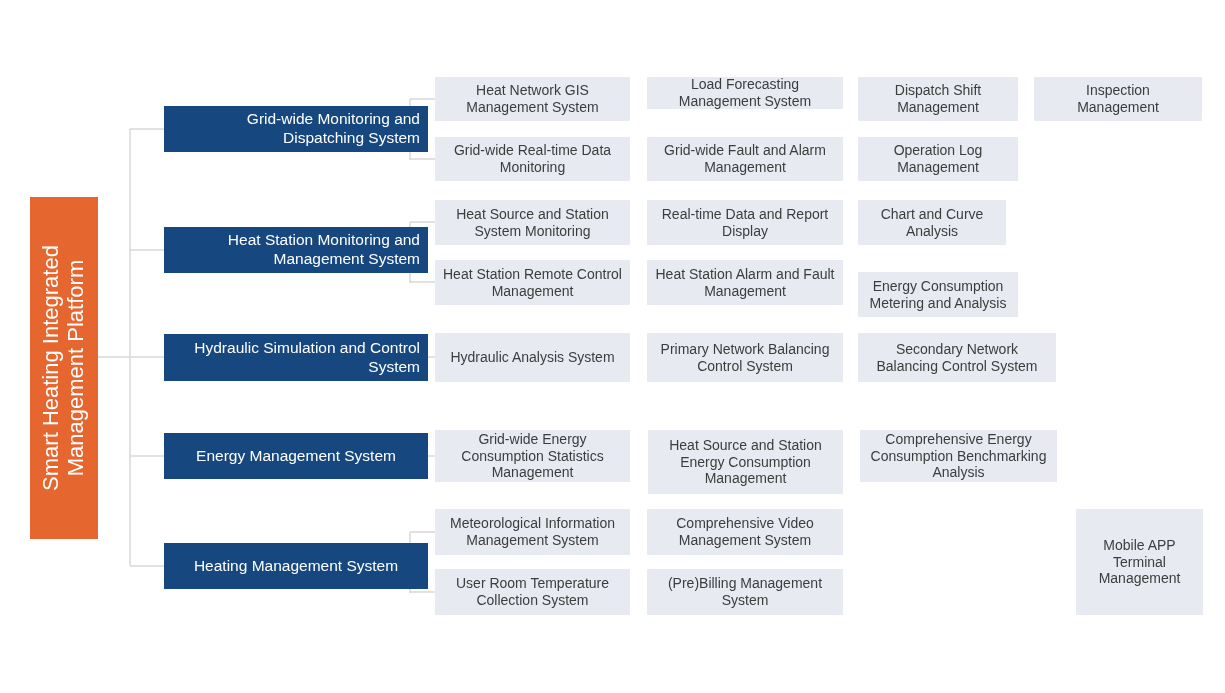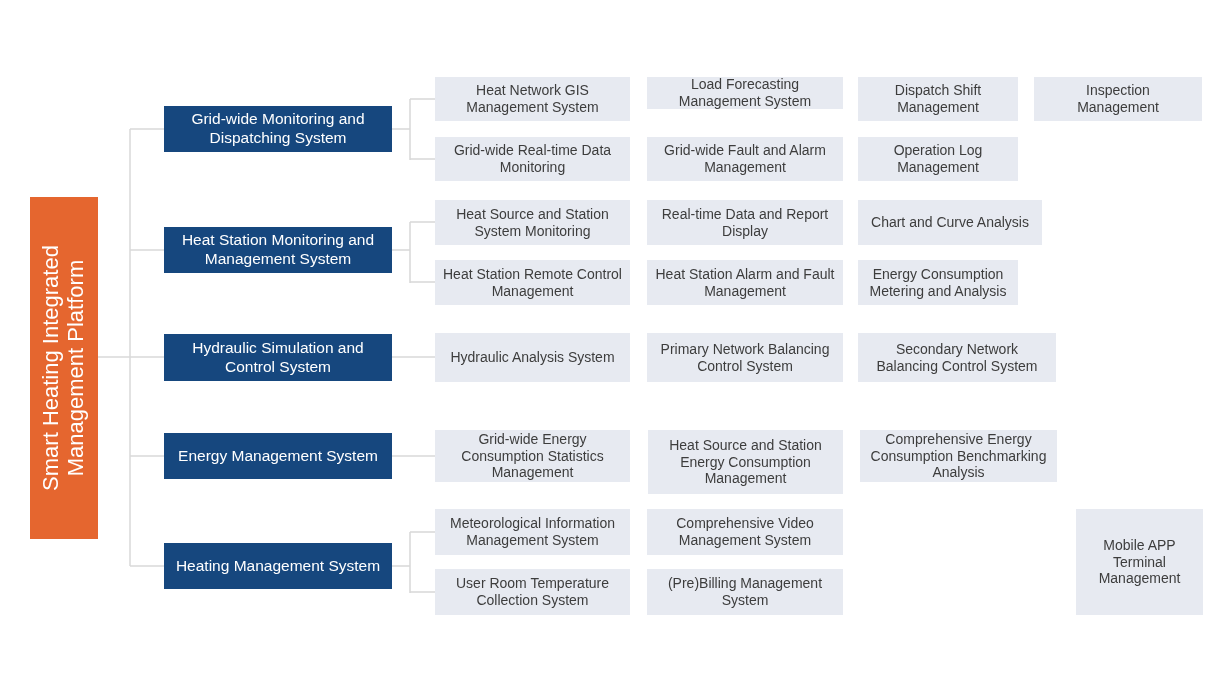--- a/index.html
+++ b/index.html
@@ -13,23 +13,23 @@
     position:absolute;left:30px;top:197px;width:68px;height:342px;
     background:var(--orange);
   }
   .root-label{
     position:absolute;left:-137px;top:137px;width:342px;height:68px;
     transform:rotate(-90deg);
     display:flex;align-items:center;justify-content:center;text-align:center;
     color:#fff;font-size:22px;line-height:1.12;
   }
   .branch{
-    position:absolute;left:164px;width:228px;height:46px;
+    position:absolute;left:164px;width:264px;height:46px;
     background:var(--blue);color:#fff;
-    display:flex;align-items:center;justify-content:center;text-align:center;
+    display:flex;align-items:center;justify-content:center;text-align:right;
     font-size:15.5px;line-height:1.22;padding:2px 8px;box-sizing:border-box;
   }
   .leaf{
     position:absolute;background:var(--leaf);color:var(--leaftext);
     display:flex;align-items:center;justify-content:center;text-align:center;
     font-size:14px;line-height:1.2;padding:2px 6px;box-sizing:border-box;
   }
 </style>
 </head>
 <body>
@@ -63,24 +63,24 @@
   <div class="leaf" style="left:435px;top:77px;width:195px;height:44px">Heat Network GIS Management System</div>
   <div class="leaf" style="left:647px;top:77px;width:196px;height:32px">Load Forecasting Management System</div>
   <div class="leaf" style="left:858px;top:77px;width:160px;height:44px">Dispatch Shift Management</div>
   <div class="leaf" style="left:1034px;top:77px;width:168px;height:44px;padding:17px 10px">Inspection Management</div>
   <div class="leaf" style="left:435px;top:137px;width:195px;height:44px">Grid-wide Real-time Data Monitoring</div>
   <div class="leaf" style="left:647px;top:137px;width:196px;height:44px">Grid-wide Fault and Alarm Management</div>
   <div class="leaf" style="left:858px;top:137px;width:160px;height:44px">Operation Log Management</div>
 
   <div class="leaf" style="left:435px;top:200px;width:195px;height:45px">Heat Source and Station System Monitoring</div>
   <div class="leaf" style="left:647px;top:200px;width:196px;height:45px">Real-time Data and Report Display</div>
-  <div class="leaf" style="left:858px;top:200px;width:184px;height:45px">Chart and Curve Analysis</div>
+  <div class="leaf" style="left:858px;top:200px;width:148px;height:45px">Chart and Curve Analysis</div>
   <div class="leaf" style="left:435px;top:260px;width:195px;height:45px">Heat Station Remote Control Management</div>
   <div class="leaf" style="left:647px;top:260px;width:196px;height:45px">Heat Station Alarm and Fault Management</div>
-  <div class="leaf" style="left:858px;top:260px;width:160px;height:45px;padding:8px 3px">Energy Consumption Metering and Analysis</div>
+  <div class="leaf" style="left:858px;top:272px;width:160px;height:45px;padding:8px 3px">Energy Consumption Metering and Analysis</div>
 
   <div class="leaf" style="left:435px;top:333px;width:195px;height:49px">Hydraulic Analysis System</div>
   <div class="leaf" style="left:647px;top:333px;width:196px;height:49px">Primary Network Balancing Control System</div>
   <div class="leaf" style="left:858px;top:333px;width:198px;height:49px">Secondary Network Balancing Control System</div>
 
   <div class="leaf" style="left:435px;top:430px;width:195px;height:52px">Grid-wide Energy Consumption Statistics Management</div>
   <div class="leaf" style="left:648px;top:430px;width:195px;height:64px">Heat Source and Station Energy Consumption Management</div>
   <div class="leaf" style="left:860px;top:430px;width:197px;height:52px">Comprehensive Energy Consumption Benchmarking Analysis</div>
 
   <div class="leaf" style="left:435px;top:509px;width:195px;height:46px">Meteorological Information Management System</div>

